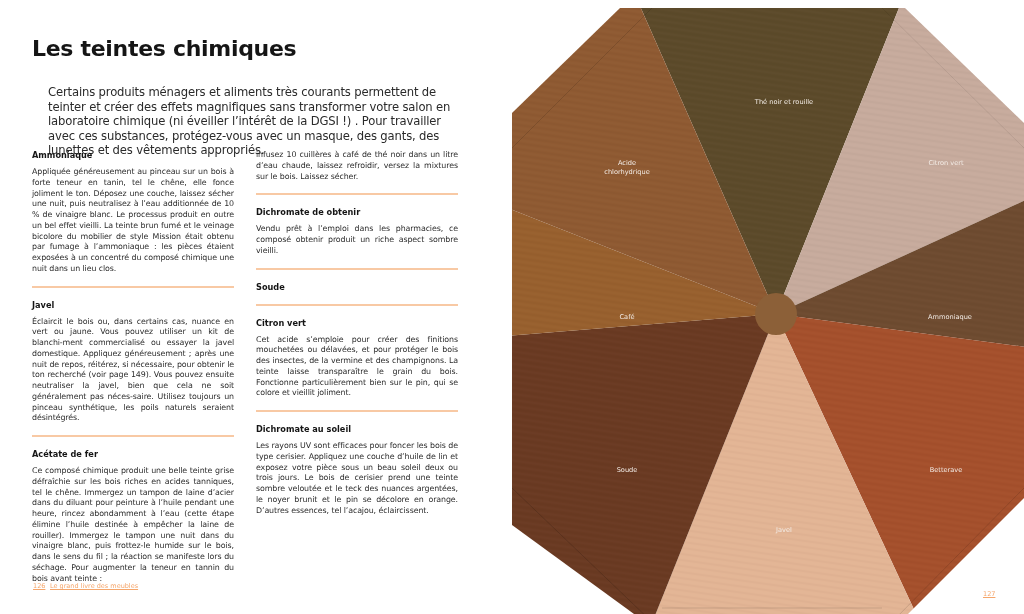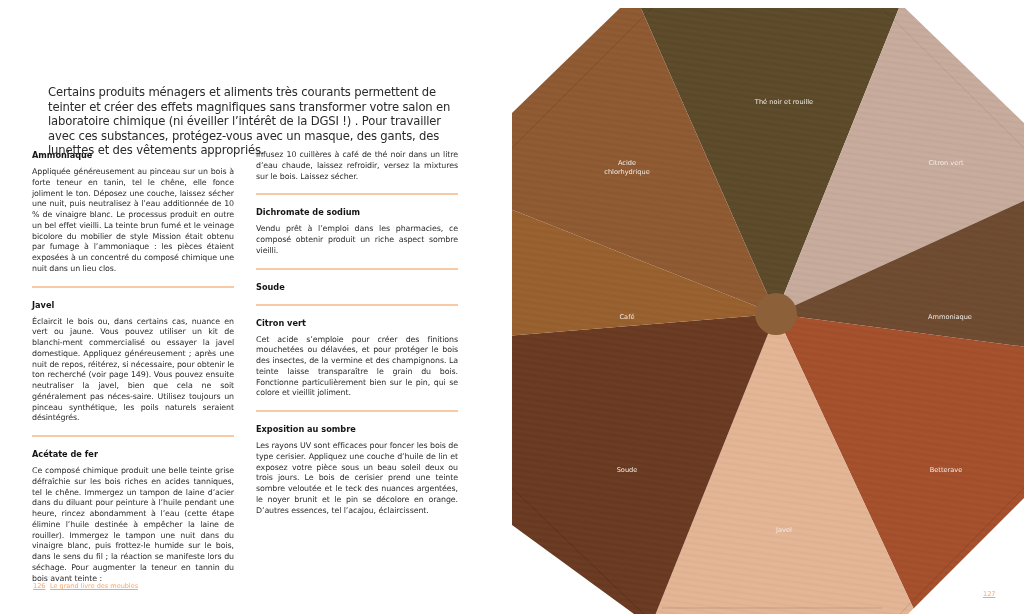--- a/index.html
+++ b/index.html
@@ -23,20 +23,21 @@
   .folio-left-title { left:50px; top:582px;text-align:right; }
   .folio-right-num { left:983px; top:582px; }
   .photo { position:absolute; left:512px; top:8px; width:512px; height:614px; }
   .photo svg { display:block; }
   .wlabel { font-family:"DejaVu Sans", sans-serif; font-size:6.6px; fill:#f3ece6; text-anchor:middle; }
 </style>
 </head>
 <body>
 
 <div class="left-page">
+  <h1 class="page-title">Les teintes chimiques</h1>
   <p class="intro">Certains produits ménagers et aliments très courants permettent de teinter et créer des effets magnifiques sans transformer votre salon en laboratoire chimique (ni éveiller l’intérêt de la DGSI !) . Pour travailler avec ces substances, protégez-vous avec un masque, des gants, des lunettes et des vêtements appropriés.</p>
 
   <div class="col col-left">
     <div class="section">
       <h3>Ammoniaque</h3>
       <p>Appliquée généreusement au pinceau sur un bois à forte teneur en tanin, tel le chêne, elle fonce joliment le ton. Déposez une couche, laissez sécher une nuit, puis neutralisez à l’eau additionnée de 10 % de vinaigre blanc. Le processus produit en outre un bel effet vieilli. La teinte brun fumé et le veinage bicolore du mobilier de style Mission était obtenu par fumage à l’ammoniaque : les pièces étaient exposées à un concentré du composé chimique une nuit dans un lieu clos.</p>
     </div>
     <div class="sep"></div>
     <div class="section">
       <h3>Javel</h3>
@@ -48,35 +49,35 @@
       <p>Ce composé chimique produit une belle teinte grise défraîchie sur les bois riches en acides tanniques, tel le chêne. Immergez un tampon de laine d’acier dans du diluant pour peinture à l’huile pendant une heure, rincez abondamment à l’eau (cette étape élimine l’huile destinée à empêcher la laine de rouiller). Immergez le tampon une nuit dans du vinaigre blanc, puis frottez-le humide sur le bois, dans le sens du fil ; la réaction se manifeste lors du séchage. Pour augmenter la teneur en tannin du bois avant teinte :</p>
     </div>
   </div>
 
   <div class="col col-right">
     <div class="section">
       <p>infusez 10 cuillères à café de thé noir dans un litre d’eau chaude, laissez refroidir, versez la mixtures sur le bois. Laissez sécher.</p>
     </div>
     <div class="sep"></div>
     <div class="section">
-      <h3>Dichromate de sodium</h3>
+      <h3>Dichromate de obtenir</h3>
       <p>Vendu prêt à l’emploi dans les pharmacies, ce composé obtenir produit un riche aspect sombre vieilli.</p>
     </div>
     <div class="sep"></div>
     <div class="section">
       <h3>Soude</h3>
     </div>
     <div class="sep"></div>
     <div class="section">
       <h3>Citron vert</h3>
       <p>Cet acide s’emploie pour créer des finitions mouchetées ou délavées, et pour protéger le bois des insectes, de la vermine et des champignons. La teinte laisse transparaître le grain du bois. Fonctionne particulièrement bien sur le pin, qui se colore et vieillit joliment.</p>
     </div>
     <div class="sep"></div>
     <div class="section">
-      <h3>Exposition au sombre</h3>
+      <h3>Dichromate au soleil</h3>
       <p>Les rayons UV sont efficaces pour foncer les bois de type cerisier. Appliquez une couche d’huile de lin et exposez votre pièce sous un beau soleil deux ou trois jours. Le bois de cerisier prend une teinte sombre veloutée et le teck des nuances argentées, le noyer brunit et le pin se décolore en orange. D’autres essences, tel l’acajou, éclaircissent.</p>
     </div>
   </div>
 
   <span class="folio folio-left-num">126</span>
   <span class="folio folio-left-title">Le grand livre des meubles</span>
 </div>
 
 <div class="photo">
   <svg id="octagon" width="512" height="614" viewBox="0 0 512 614" xmlns="http://www.w3.org/2000/svg">

